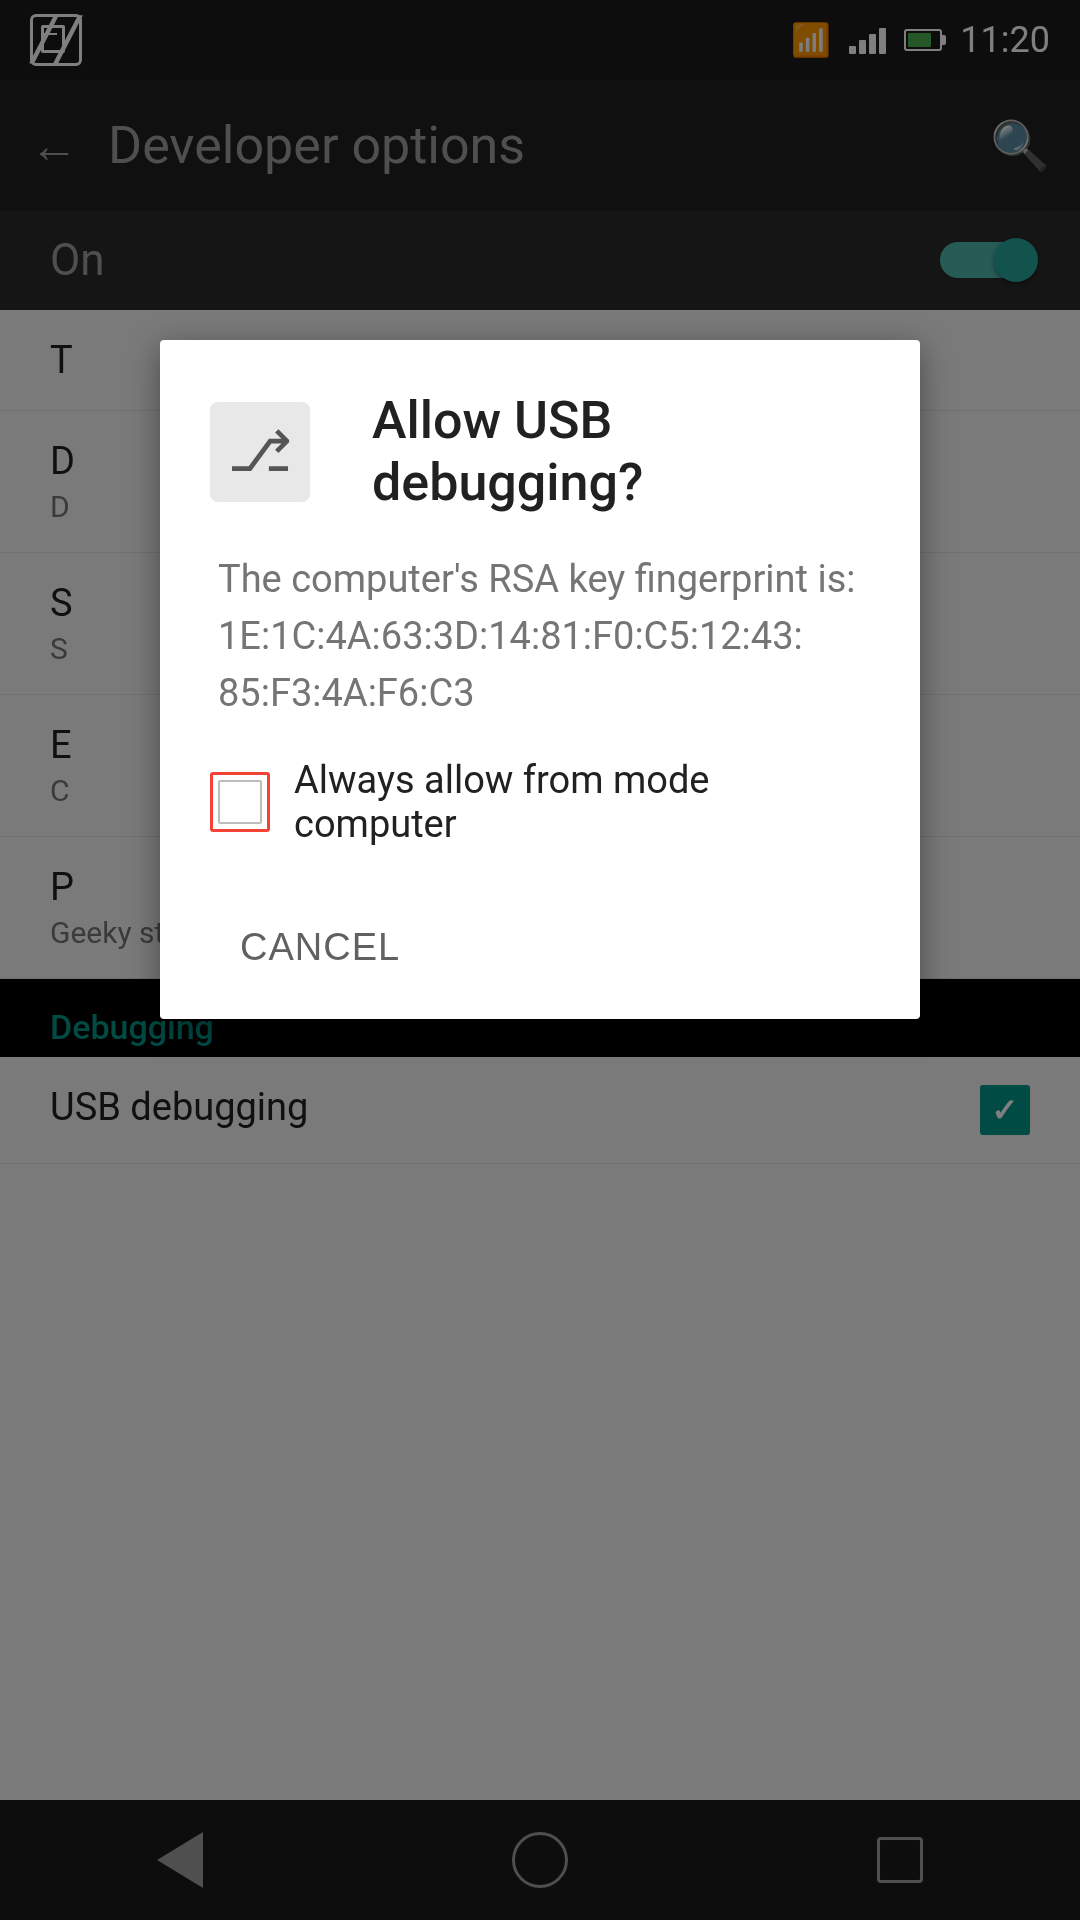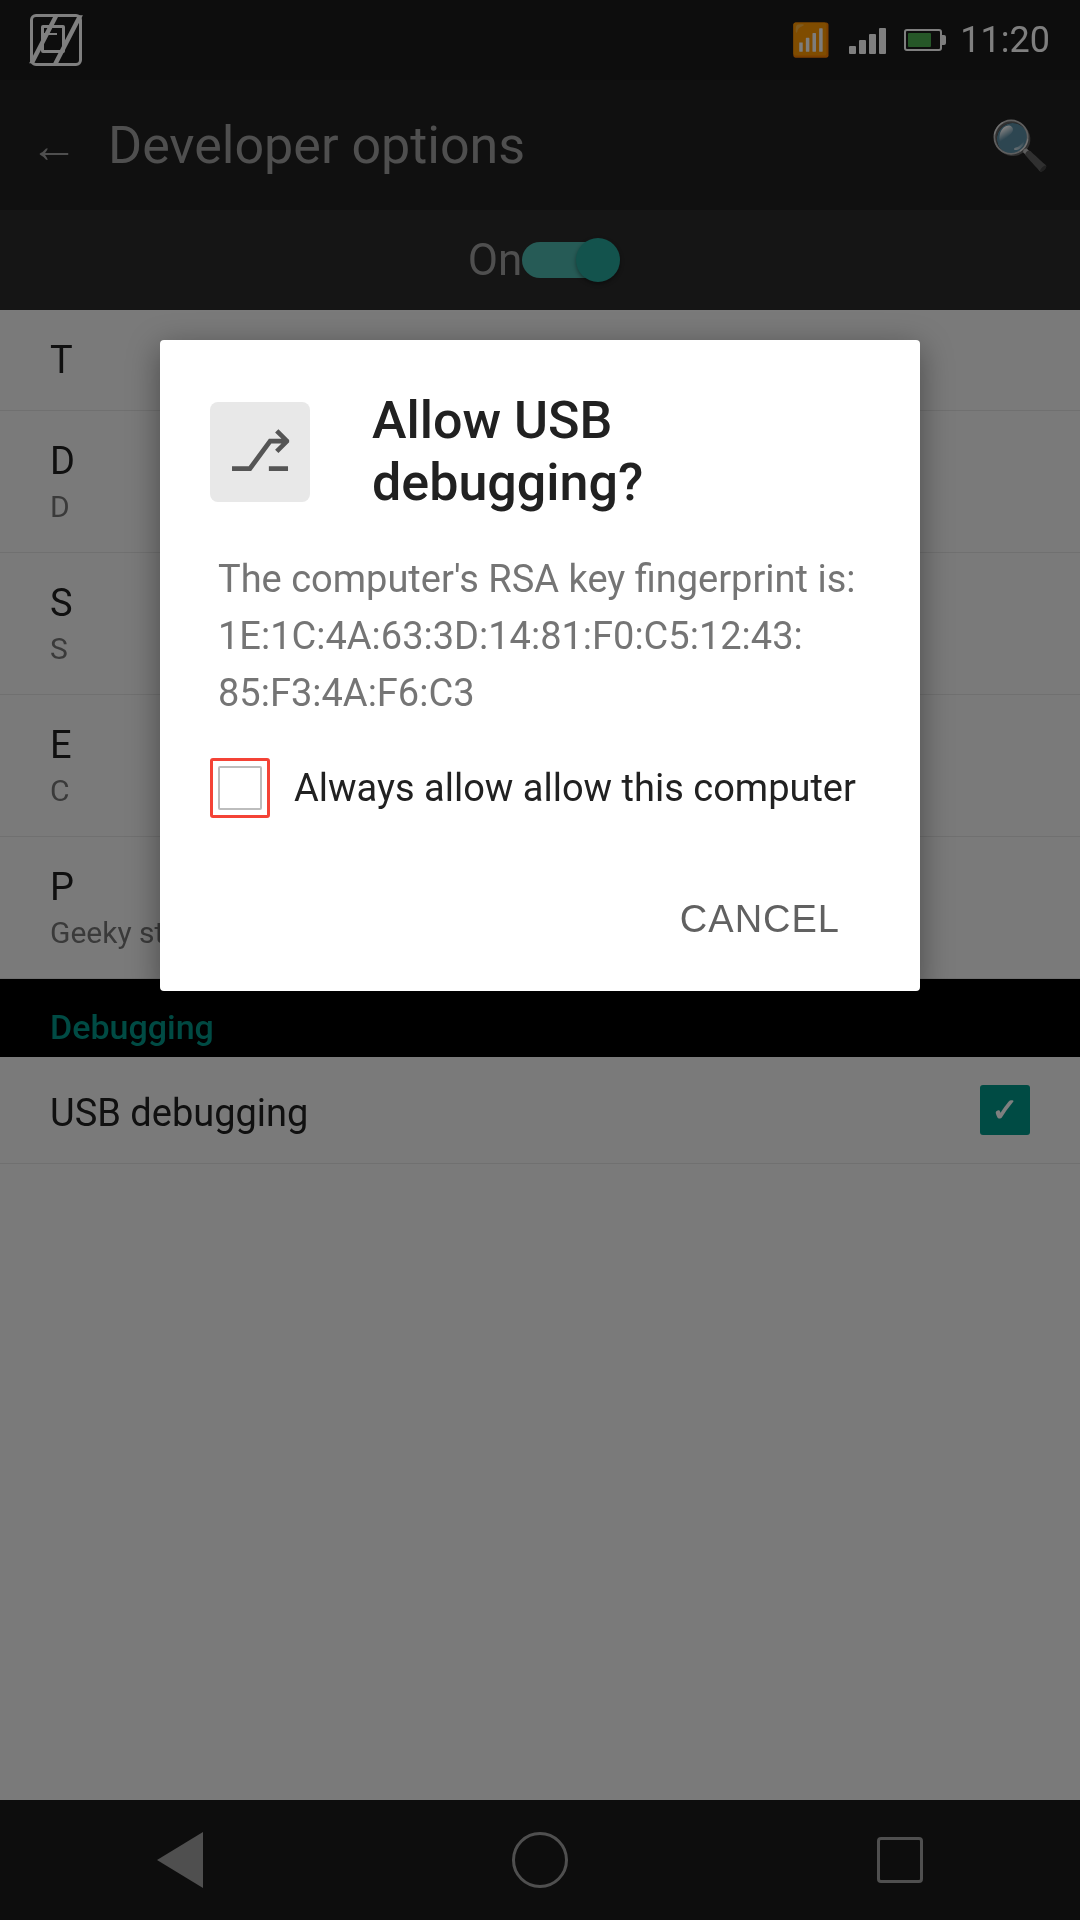--- a/index.html
+++ b/index.html
@@ -162,21 +162,21 @@
       font-size: 48px;
     }
 
     
     .toggle-row {
       width: 100%;
       height: 100px;
       background: #2a2a2a;
       display: flex;
       align-items: center;
-      justify-content: center;
+      justify-content: space-between;
       padding: 0 50px;
     }
 
     .toggle-label {
       color: #9e9e9e;
       font-size: 44px;
     }
 
     .toggle-switch {
       width: 90px;
@@ -320,21 +320,20 @@
       background: #fff;
     }
 
     .checkbox-label {
       font-size: 38px;
       color: #212121;
     }
 
     .dialog-buttons {
       display: flex;
-      justify-content: flex-end;
       gap: 47px;
       margin-top: 40px;
       padding-top: 20px;
     }
 
     .btn-cancel {
       font-size: 38px;
       font-weight: 500;
       color: #616161;
       background: none;
@@ -490,21 +489,21 @@
     </div>
     <div class="bg-item">
       <div class="bg-item-title">P</div>
       <div class="bg-item-subtitle">Geeky stats about running processes</div>
     </div>
 
     <div class="section-header">
       <span class="section-title">Debugging</span>
     </div>
 
-    <div class="bg-item" style="display:flex; align-items:flex-end; justify-content:space-between;">
+    <div class="bg-item" style="display:flex; align-items:flex-start; justify-content:space-between;">
       <div>
         <div class="bg-item-title">USB debugging</div>
       </div>
       <div class="checkbox-teal">
         <span class="checkmark">✓</span>
       </div>
     </div>
 
   </div>
 
@@ -534,21 +533,21 @@
         <div class="dialog-message">
           The computer's RSA key fingerprint is:<br>
           1E:1C:4A:63:3D:14:81:F0:C5:12:43:<br>
           85:F3:4A:F6:C3
         </div>
 
         <div class="checkbox-row">
           <div class="checkbox-container">
             <div class="checkbox-inner"></div>
           </div>
-          <span class="checkbox-label">Always allow allow this computer</span>
+          <span class="checkbox-label">Always allow from mode computer</span>
         </div>
       </div>
 
       <div class="dialog-buttons">
         <button class="btn-cancel">CANCEL</button>
       </div>
 
     </div>
   </div>
 

